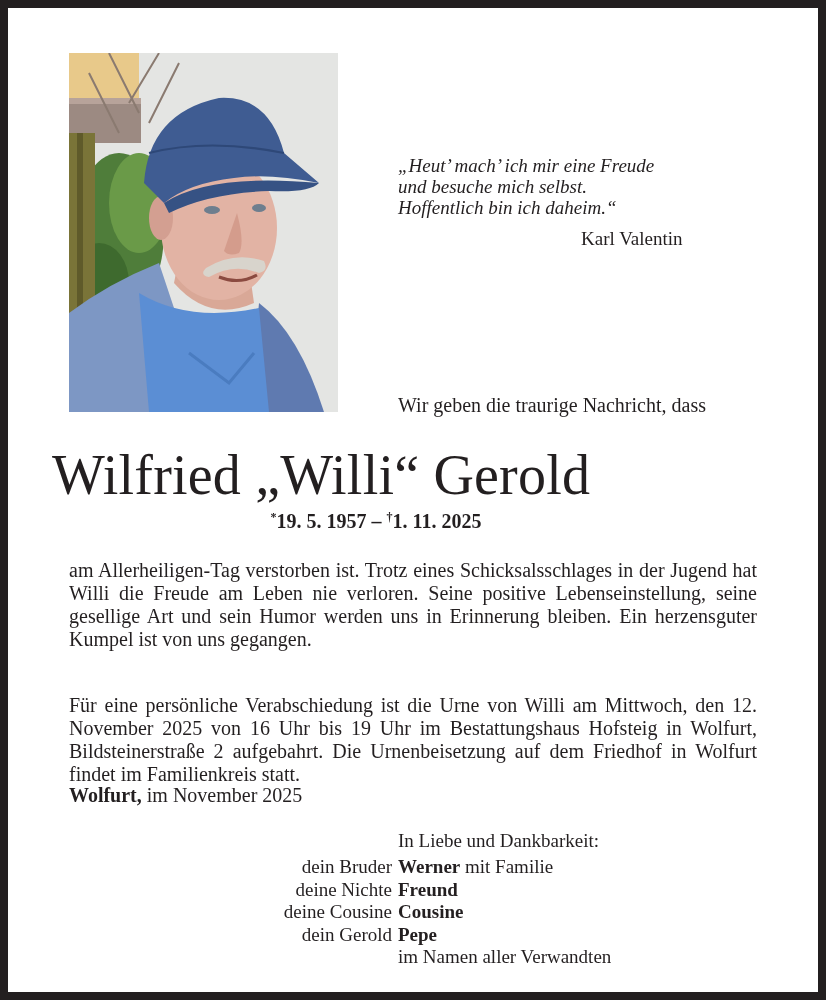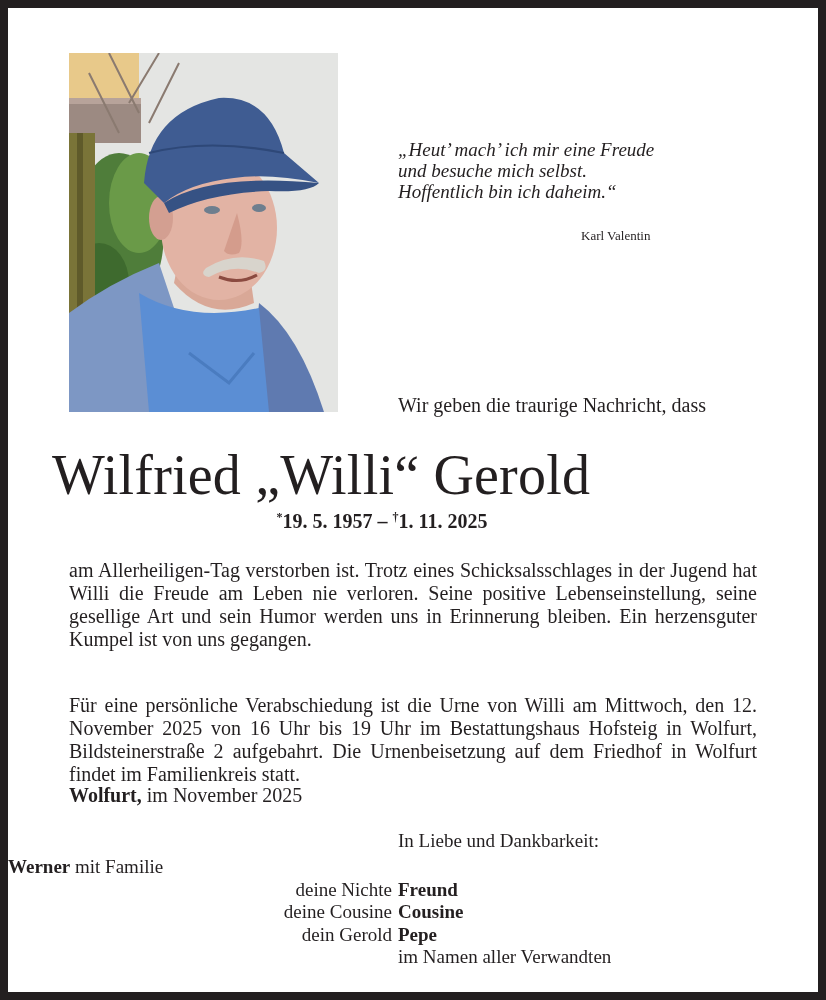--- a/index.html
+++ b/index.html
@@ -20,31 +20,31 @@
   .photo {
     position: absolute;
     left: 61px; top: 45px;
     width: 269px; height: 359px;
     overflow: hidden;
     background: #e6e6e4;
   }
   .photo svg { display: block; }
   .quote {
     position: absolute;
-    left: 390px; top: 131px;
+    left: 390px; top: 147px;
     width: 300px;
     font-style: italic;
     font-size: 19px;
     line-height: 21px;
   }
   .quote-line { display: block; white-space: nowrap; }
   .quote-author {
     position: absolute;
     left: 573px; top: 220px;
-    font-size: 13px;
+    font-size: 19px;
     white-space: nowrap;
   }
   .intro {
     position: absolute;
     left: 390px; top: 386px;
     font-size: 20px;
     white-space: nowrap;
     text-align: right;
   }
   .name {
@@ -53,21 +53,21 @@
     width: 810px;
     text-align: left;
     font-size: 56px;
     line-height: 70px;
     letter-spacing: 0.2px;
     white-space: nowrap;
     padding-left: 44px;
   }
   .dates {
     position: absolute;
-    left: 18px; top: 502px;
+    left: 12px; top: 502px;
     width: 712px;
     text-align: center;
     font-size: 20px;
     font-weight: bold;
     white-space: nowrap;
   }
   .dates sup { font-size: 12px; vertical-align: 7px; }
   .body-text {
     position: absolute;
     left: 61px; width: 688px;
@@ -176,20 +176,21 @@
   <div class="body-text p2">Für eine persönliche Verabschiedung ist die Urne von Willi am Mittwoch, den 12. November 2025 von 16 Uhr bis 19 Uhr im Bestattungshaus Hofsteig in Wolfurt, Bildsteinerstraße 2 aufgebahrt. Die Urnenbeisetzung auf dem Friedhof in Wolfurt findet im Familienkreis statt.</div>
 
   <div class="place">
     <b>Wolfurt,</b><span> im November 2025</span>
   </div>
 
   <div class="thanks-header">In Liebe und Dankbarkeit:</div>
 
   <div class="mourners">
     <div class="mourner-row">
+      <span class="relation">dein Bruder</span>
       <span class="who"><b>Werner</b><span> mit Familie</span></span>
     </div>
     <div class="mourner-row">
       <span class="relation">deine Nichte</span>
       <span class="who"><b>Freund</b><span></span></span>
     </div>
     <div class="mourner-row">
       <span class="relation">deine Cousine</span>
       <span class="who"><b>Cousine</b><span></span></span>
     </div>

